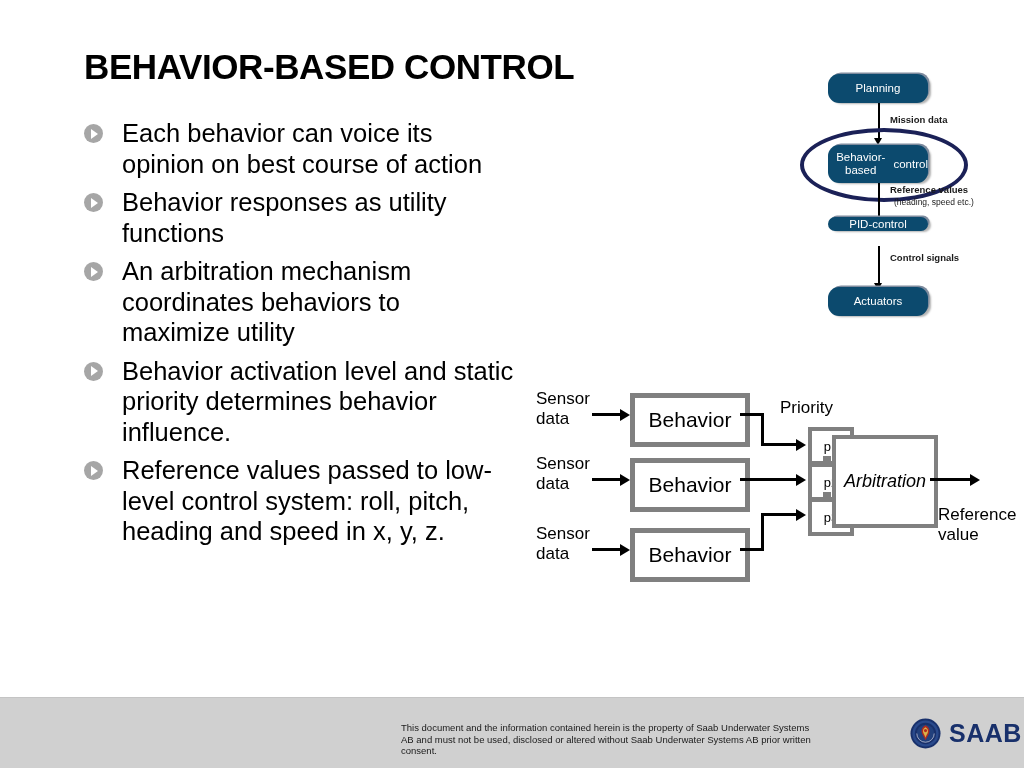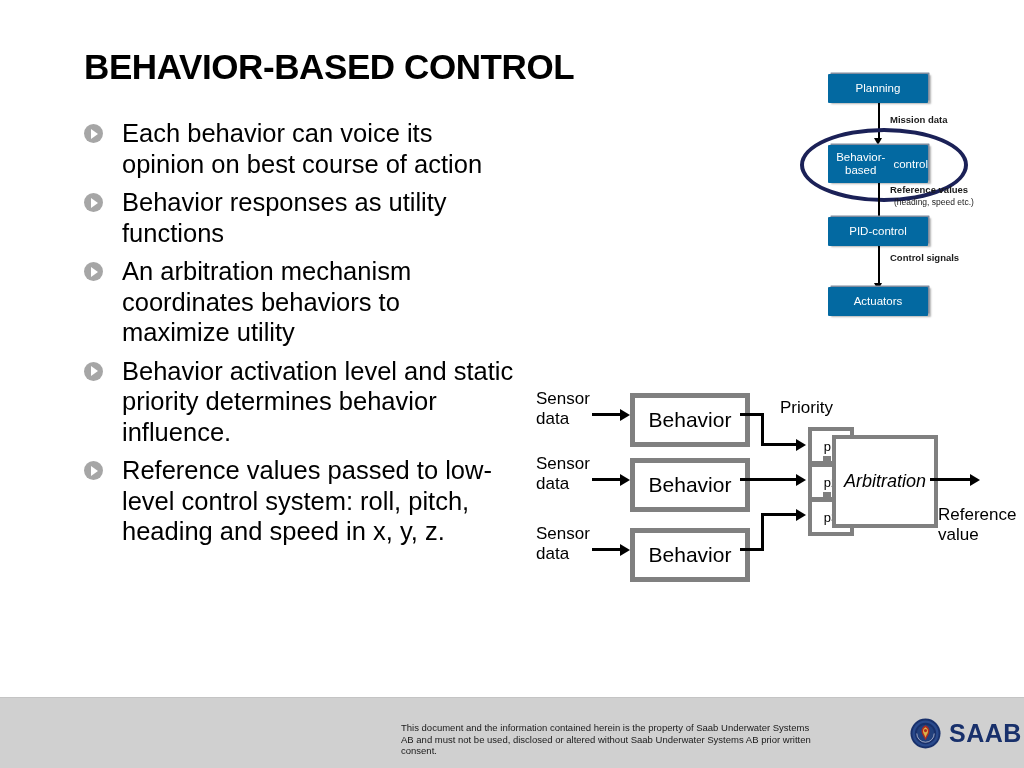--- a/index.html
+++ b/index.html
@@ -75,30 +75,30 @@
   
   .hier {
     position: absolute;
     left: 790px;
     top: 60px;
     width: 234px;
     height: 270px;
   }
   .hbox {
     position: absolute;
-    background: #0369a1;
+    background: #0c4a6e;
     color: #ffffff;
     font-size: 11.5px;
     line-height: 13px;
     text-align: center;
     display: flex;
     align-items: center;
     justify-content: center;
     box-shadow: 2px -2px 0 -0.5px #7e8b9e, 3px 1px 2px rgba(0,0,0,0.30);
-    border-radius: 1px;
+    border-radius: 11px;
   }
   .hconn {
     position: absolute;
     width: 1.6px;
     background: #000000;
     left: 0;
   }
   .harrow {
     position: absolute;
     width: 0; height: 0;
@@ -268,21 +268,21 @@
       <span>control</span>
     </div>
 
     <div class="ellipse" style="left:10px; top:68px; width:160px; height:66px;"></div>
 
     <div class="hconn" style="left:88px; top:123px; height:40px;"></div>
     <div class="harrow" style="left:83.5px; top:160px;"></div>
     <div class="hlabel" style="left:100px; top:124px;">Reference values</div>
     <div class="hlabel sub" style="left:104px; top:137px;">(heading, speed etc.)</div>
 
-    <div class="hbox" style="left:38px; top:157px; width:100px; height:29px;">
+    <div class="hbox" style="left:38px; top:157px; width:100px; height:14px;">
       <span>PID-control</span>
     </div>
 
     <div class="hconn" style="left:88px; top:186px; height:40px;"></div>
     <div class="harrow" style="left:83.5px; top:223px;"></div>
     <div class="hlabel" style="left:100px; top:192px;">Control signals</div>
 
     <div class="hbox" style="left:38px; top:227px; width:100px; height:29px;">
       <span>Actuators</span>
     </div>

